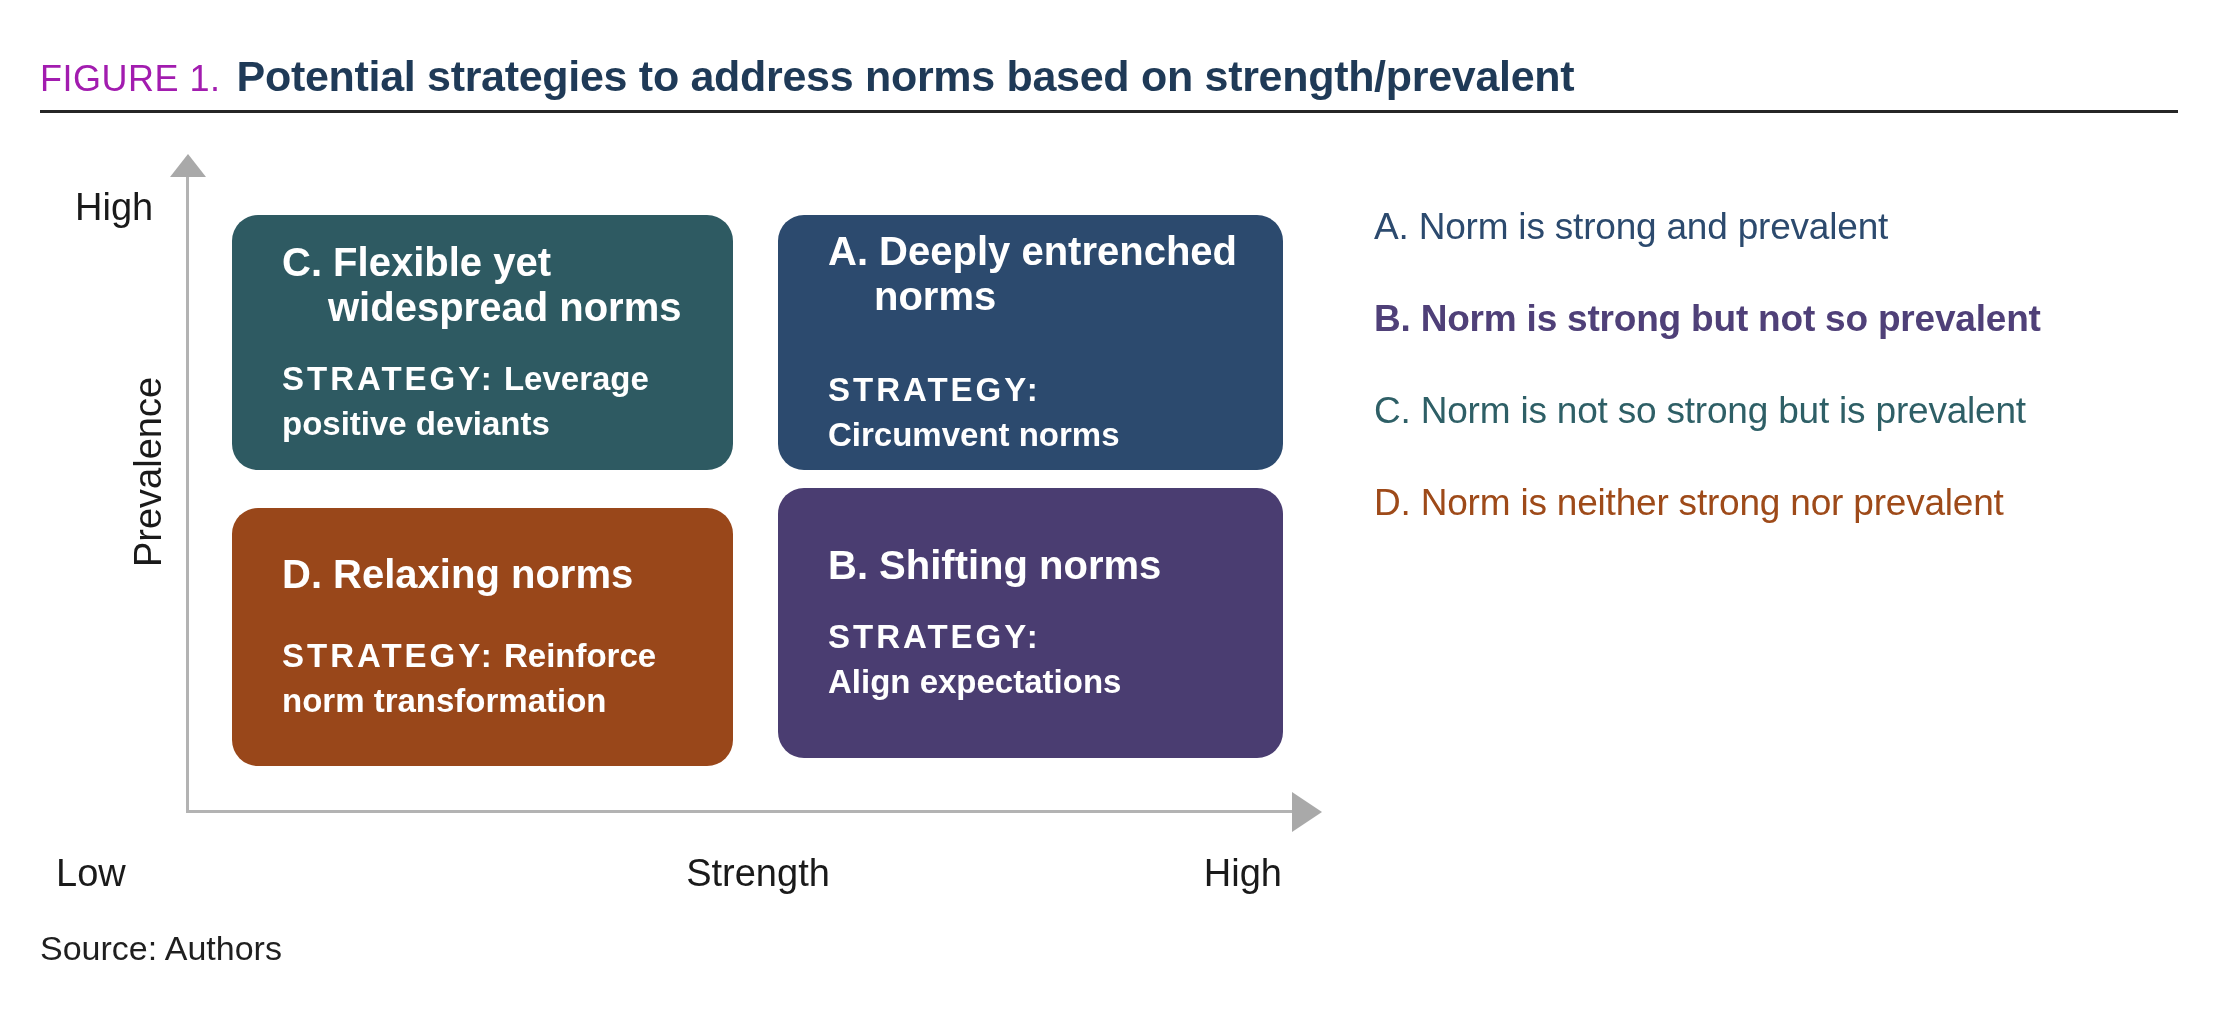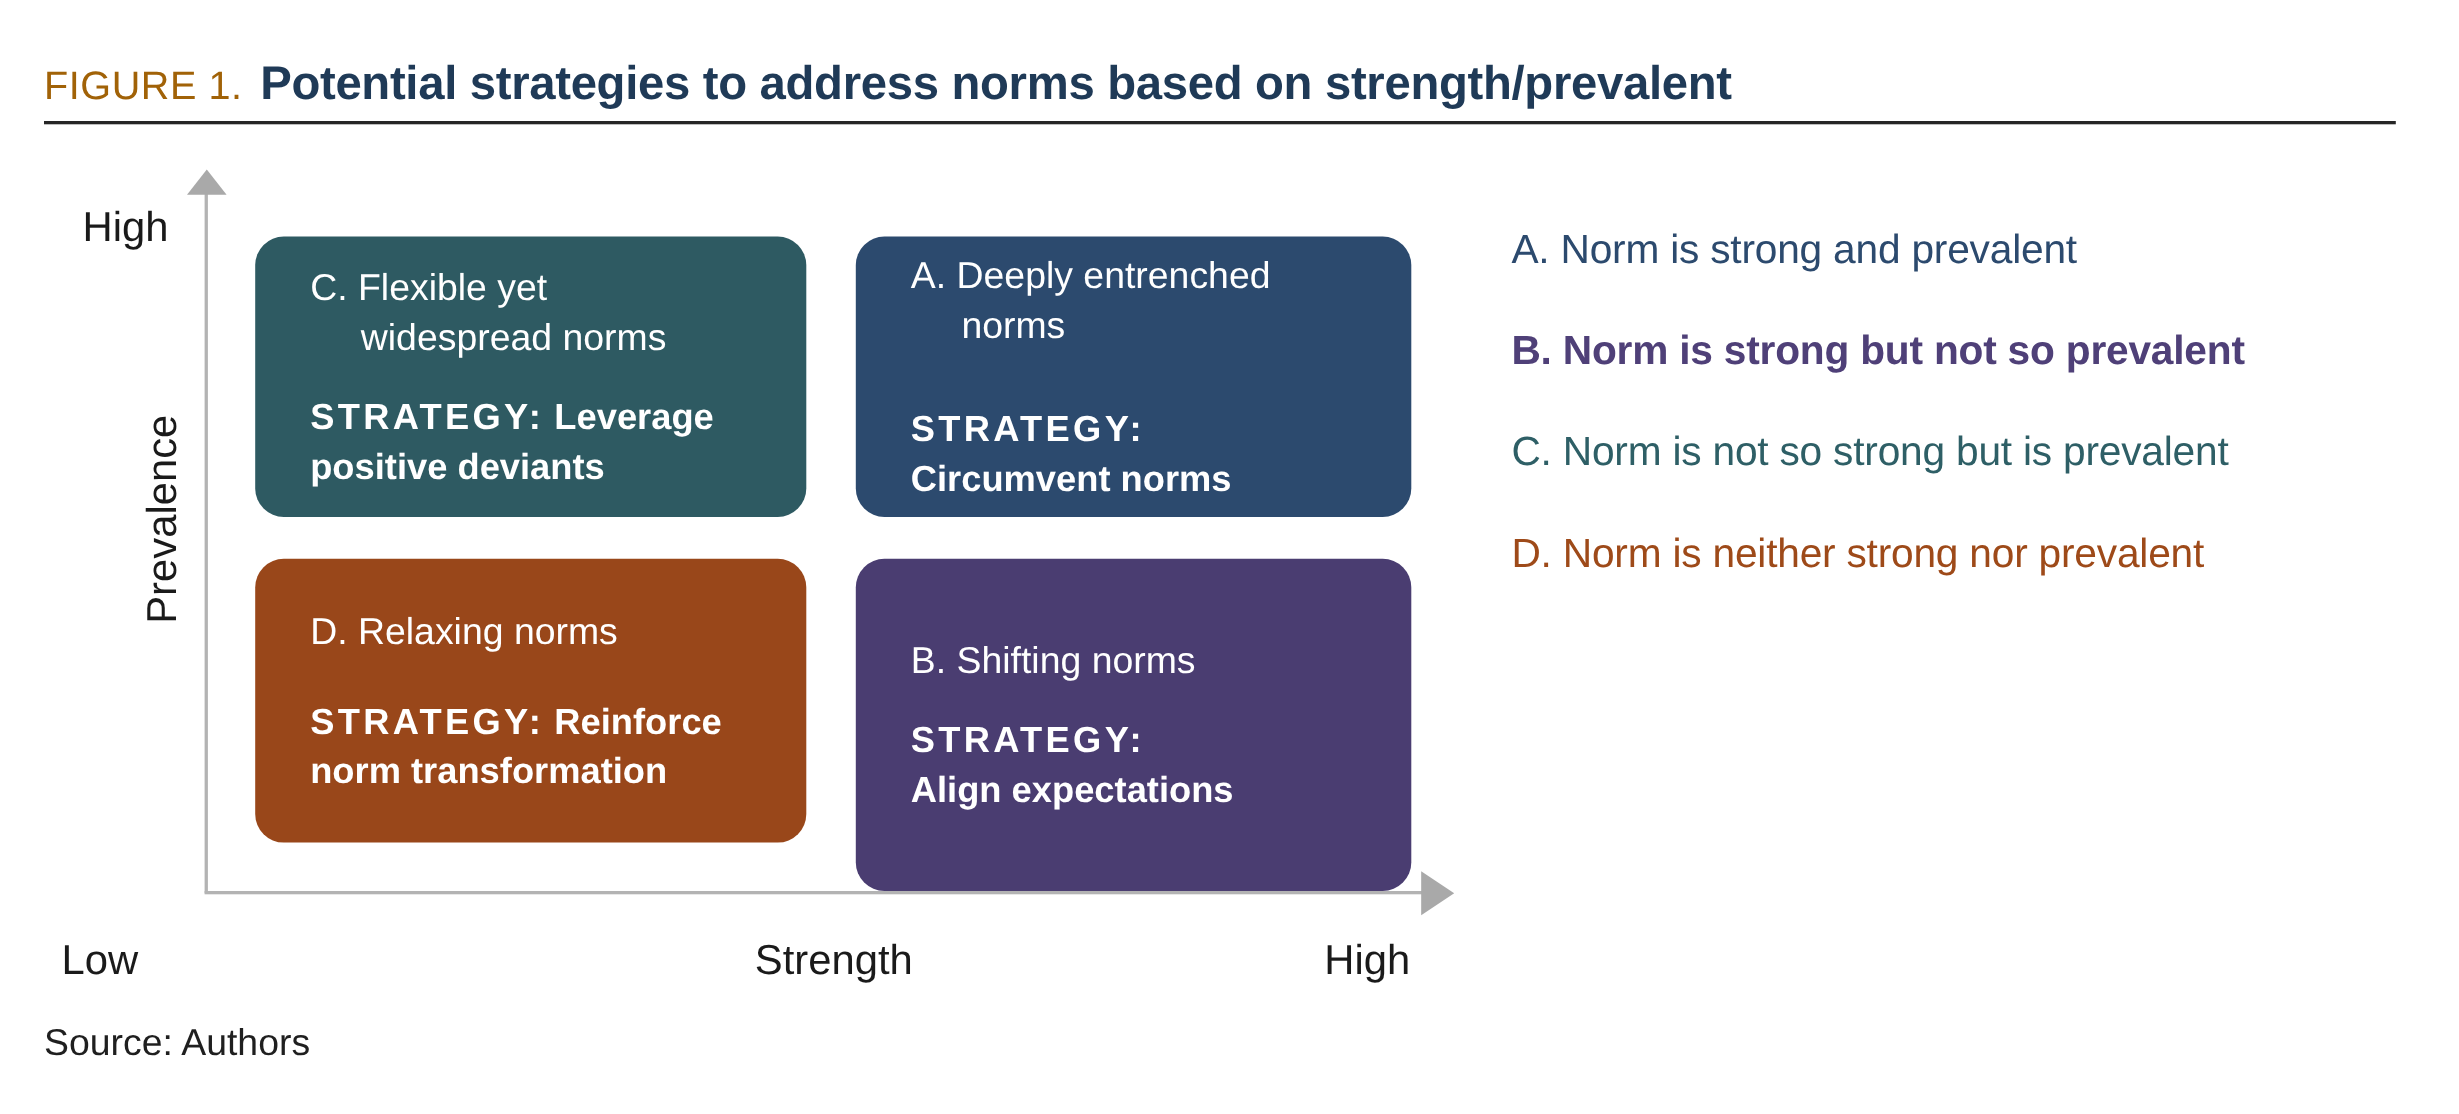--- a/index.html
+++ b/index.html
@@ -9,21 +9,21 @@
     background:#ffffff;
     font-family:"Liberation Sans", sans-serif;
     color:#1b1b1b;
     overflow:hidden;
   }
   
   .header{
     position:absolute;left:40px;top:52px;
     display:flex;align-items:baseline;gap:16px;white-space:nowrap;
   }
-  .figure-label{font-size:36px;font-weight:400;color:#a16207;letter-spacing:.5px;}
+  .figure-label{font-size:36px;font-weight:400;color:#a21caf;letter-spacing:.5px;}
   .figure-title{font-size:43px;font-weight:700;letter-spacing:-0.3px;}
   .title-rule{position:absolute;left:40px;top:110px;width:2138px;height:3px;}
   
   .y-line{position:absolute;left:186px;top:170px;width:3px;height:642px;}
   .x-line{position:absolute;left:186px;top:810px;width:1108px;height:3px;}
   .arrow-up{
     position:absolute;left:170px;top:154px;width:0;height:0;
     border-left:18px solid transparent;border-right:18px solid transparent;
     border-bottom:23px solid #a9a9a9;
   }
@@ -44,22 +44,22 @@
   .x-high{left:1082px;top:852px;width:200px;text-align:right;}
   
   .quad{
     position:absolute;border-radius:26px;color:#ffffff;
     display:flex;flex-direction:column;justify-content:center;
     padding:10px 40px 10px 50px;box-sizing:border-box;gap:26px;
   }
   .q-tl{left:232px;top:215px;width:501px;height:255px;}
   .q-tr{left:778px;top:215px;width:505px;height:255px;}
   .q-bl{left:232px;top:508px;width:501px;height:258px;gap:36px;}
-  .q-br{left:778px;top:508px;width:505px;height:302px;}
-  .q-heading{font-size:34px;font-weight:400;line-height:45px;}
+  .q-br{left:778px;top:488px;width:505px;height:270px;}
+  .q-heading{font-size:40px;font-weight:700;line-height:45px;}
   .q-heading .line2{margin-left:46px;}
   .q-strategy{font-size:33px;font-weight:700;line-height:45px;}
   .q-strategy .caps{font-weight:600;letter-spacing:3px;}
   
   .legend-item{
     position:absolute;left:1374px;width:760px;
     font-size:37px;font-weight:500;letter-spacing:-0.2px;white-space:nowrap;
   }
   .li-0{top:206px;} .li-1{top:298px;} .li-2{top:390px;} .li-3{top:482px;}
   

